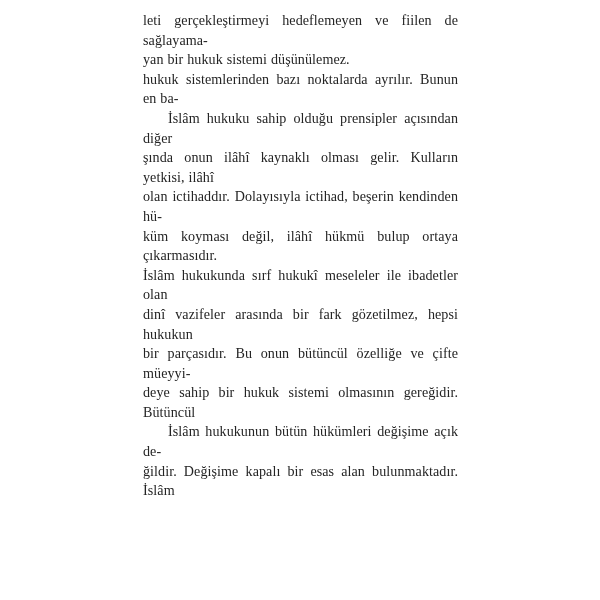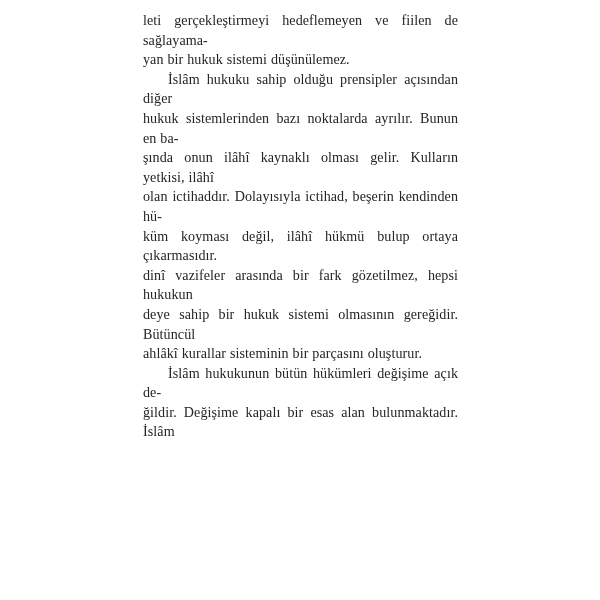--- a/index.html
+++ b/index.html
@@ -60,28 +60,29 @@
 
 <div id="page">
   <div id="text-column">
 
     <p class="para first">
       <span class="line">leti gerçekleştirmeyi hedeflemeyen ve fiilen de sağlayama-</span>
       <span class="line">yan bir hukuk sistemi düşünülemez.</span>
     </p>
 
     <p class="para">
+      <span class="line">hukuk sistemlerinden bazı noktalarda ayrılır. Bunun en ba-</span>
       <span class="line" style="text-indent:25px">İslâm hukuku sahip olduğu prensipler açısından diğer</span>
-      <span class="line">hukuk sistemlerinden bazı noktalarda ayrılır. Bunun en ba-</span>
       <span class="line">şında onun ilâhî kaynaklı olması gelir. Kulların yetkisi, ilâhî</span>
       <span class="line">olan ictihaddır. Dolayısıyla ictihad, beşerin kendinden hü-</span>
       <span class="line">küm koyması değil, ilâhî hükmü bulup ortaya çıkarmasıdır.</span>
+      <span class="line">İslâm hukukunda sırf hukukî meseleler ile ibadetler olan</span>
       <span class="line">dinî vazifeler arasında bir fark gözetilmez, hepsi hukukun</span>
+      <span class="line">bir parçasıdır. Bu onun bütüncül özelliğe ve çifte müeyyi-</span>
       <span class="line">deye sahip bir hukuk sistemi olmasının gereğidir. Bütüncül</span>
-      <span class="line">ahlâkî kurallar sisteminin bir parçasını oluşturur.</span>
     </p>
 
     <p class="para">
       <span class="line" style="text-indent:25px">İslâm hukukunun bütün hükümleri değişime açık de-</span>
       <span class="line">ğildir. Değişime kapalı bir esas alan bulunmaktadır. İslâm</span>
 
     </p>
 
   </div>
 </div>

